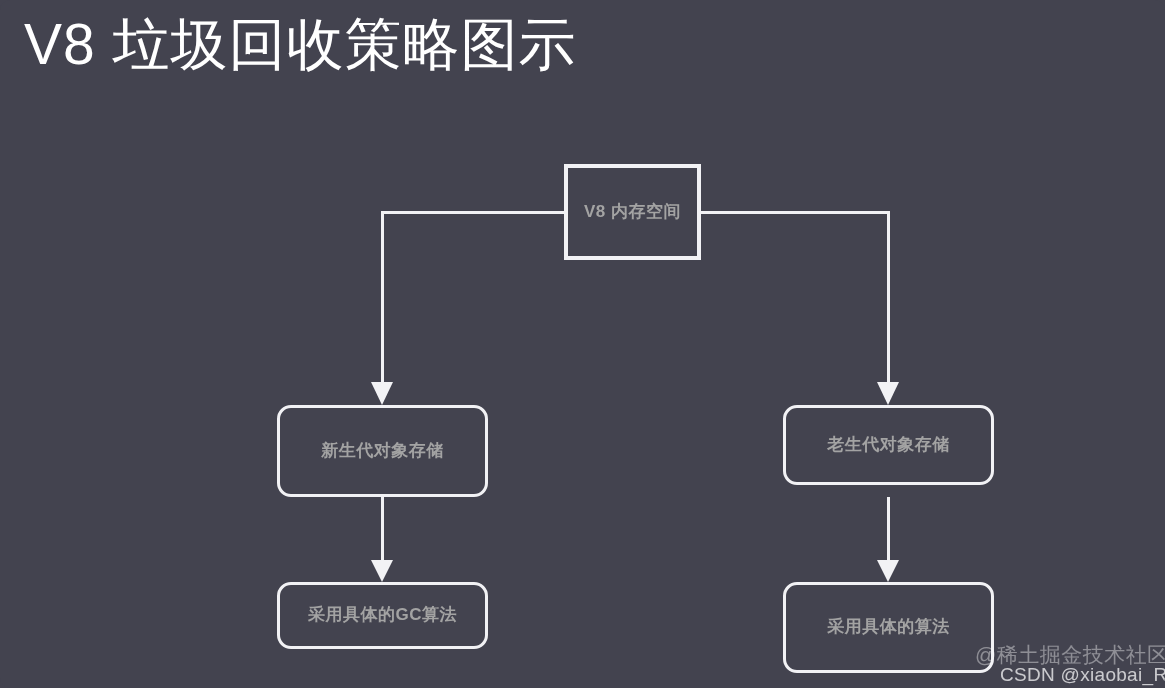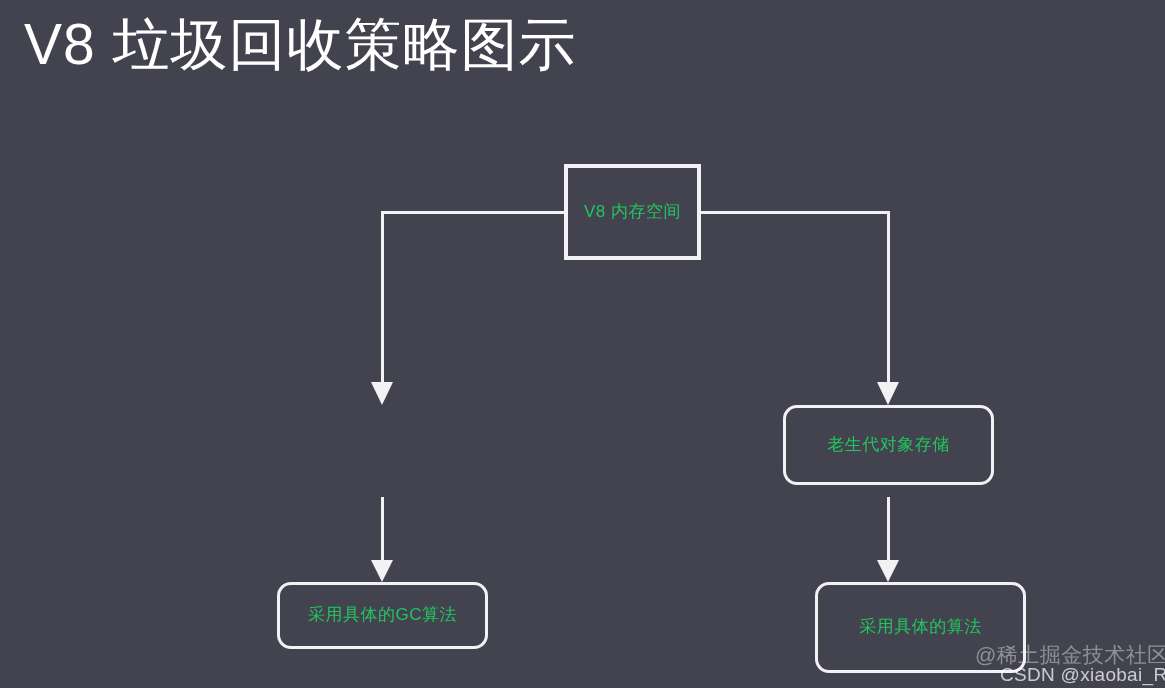--- a/index.html
+++ b/index.html
@@ -46,22 +46,22 @@
     position: absolute;
     box-sizing: border-box;
     border: 3px solid #f2f2f5;
     display: flex;
     align-items: center;
     justify-content: center;
     text-align: center;
     background: transparent;
   }
   .node-label {
-    color: #22c55e;
-    font-weight: normal;
+    color: #a3a3a3;
+    font-weight: bold;
     font-size: 17px;
     letter-spacing: 0.5px;
     line-height: 1.3;
     white-space: nowrap;
   }
 
   
   #node-root {
     left: 564px;
     top: 164px;
@@ -95,21 +95,20 @@
     width: 211px;
     height: 67px;
     border-radius: 14px;
   }
   #node-old-algo {
     left: 783px;
     top: 582px;
     width: 211px;
     height: 91px;
     border-radius: 14px;
-    margin-left: 32px;
   }
 
   
   #watermark-juejin {
     position: absolute;
     left: 975px;
     top: 641px;
     font-size: 21px;
     color: rgba(255,255,255,0.40);
     white-space: nowrap;
@@ -149,20 +148,23 @@
       <polygon points="877,382 899,382 888,405"></polygon>
       <polygon points="371,560 393,560 382,582"></polygon>
       <polygon points="877,560 899,560 888,582"></polygon>
     </g>
   </svg>
 
   <div class="node" id="node-root">
     <span class="node-label">V8 内存空间</span>
   </div>
 
+  <div class="node" id="node-young">
+    <span class="node-label">新生代对象存储</span>
+  </div>
 
   <div class="node" id="node-old">
     <span class="node-label">老生代对象存储</span>
   </div>
 
   <div class="node" id="node-young-algo">
     <span class="node-label">采用具体的GC算法</span>
   </div>
 
   <div class="node" id="node-old-algo">

